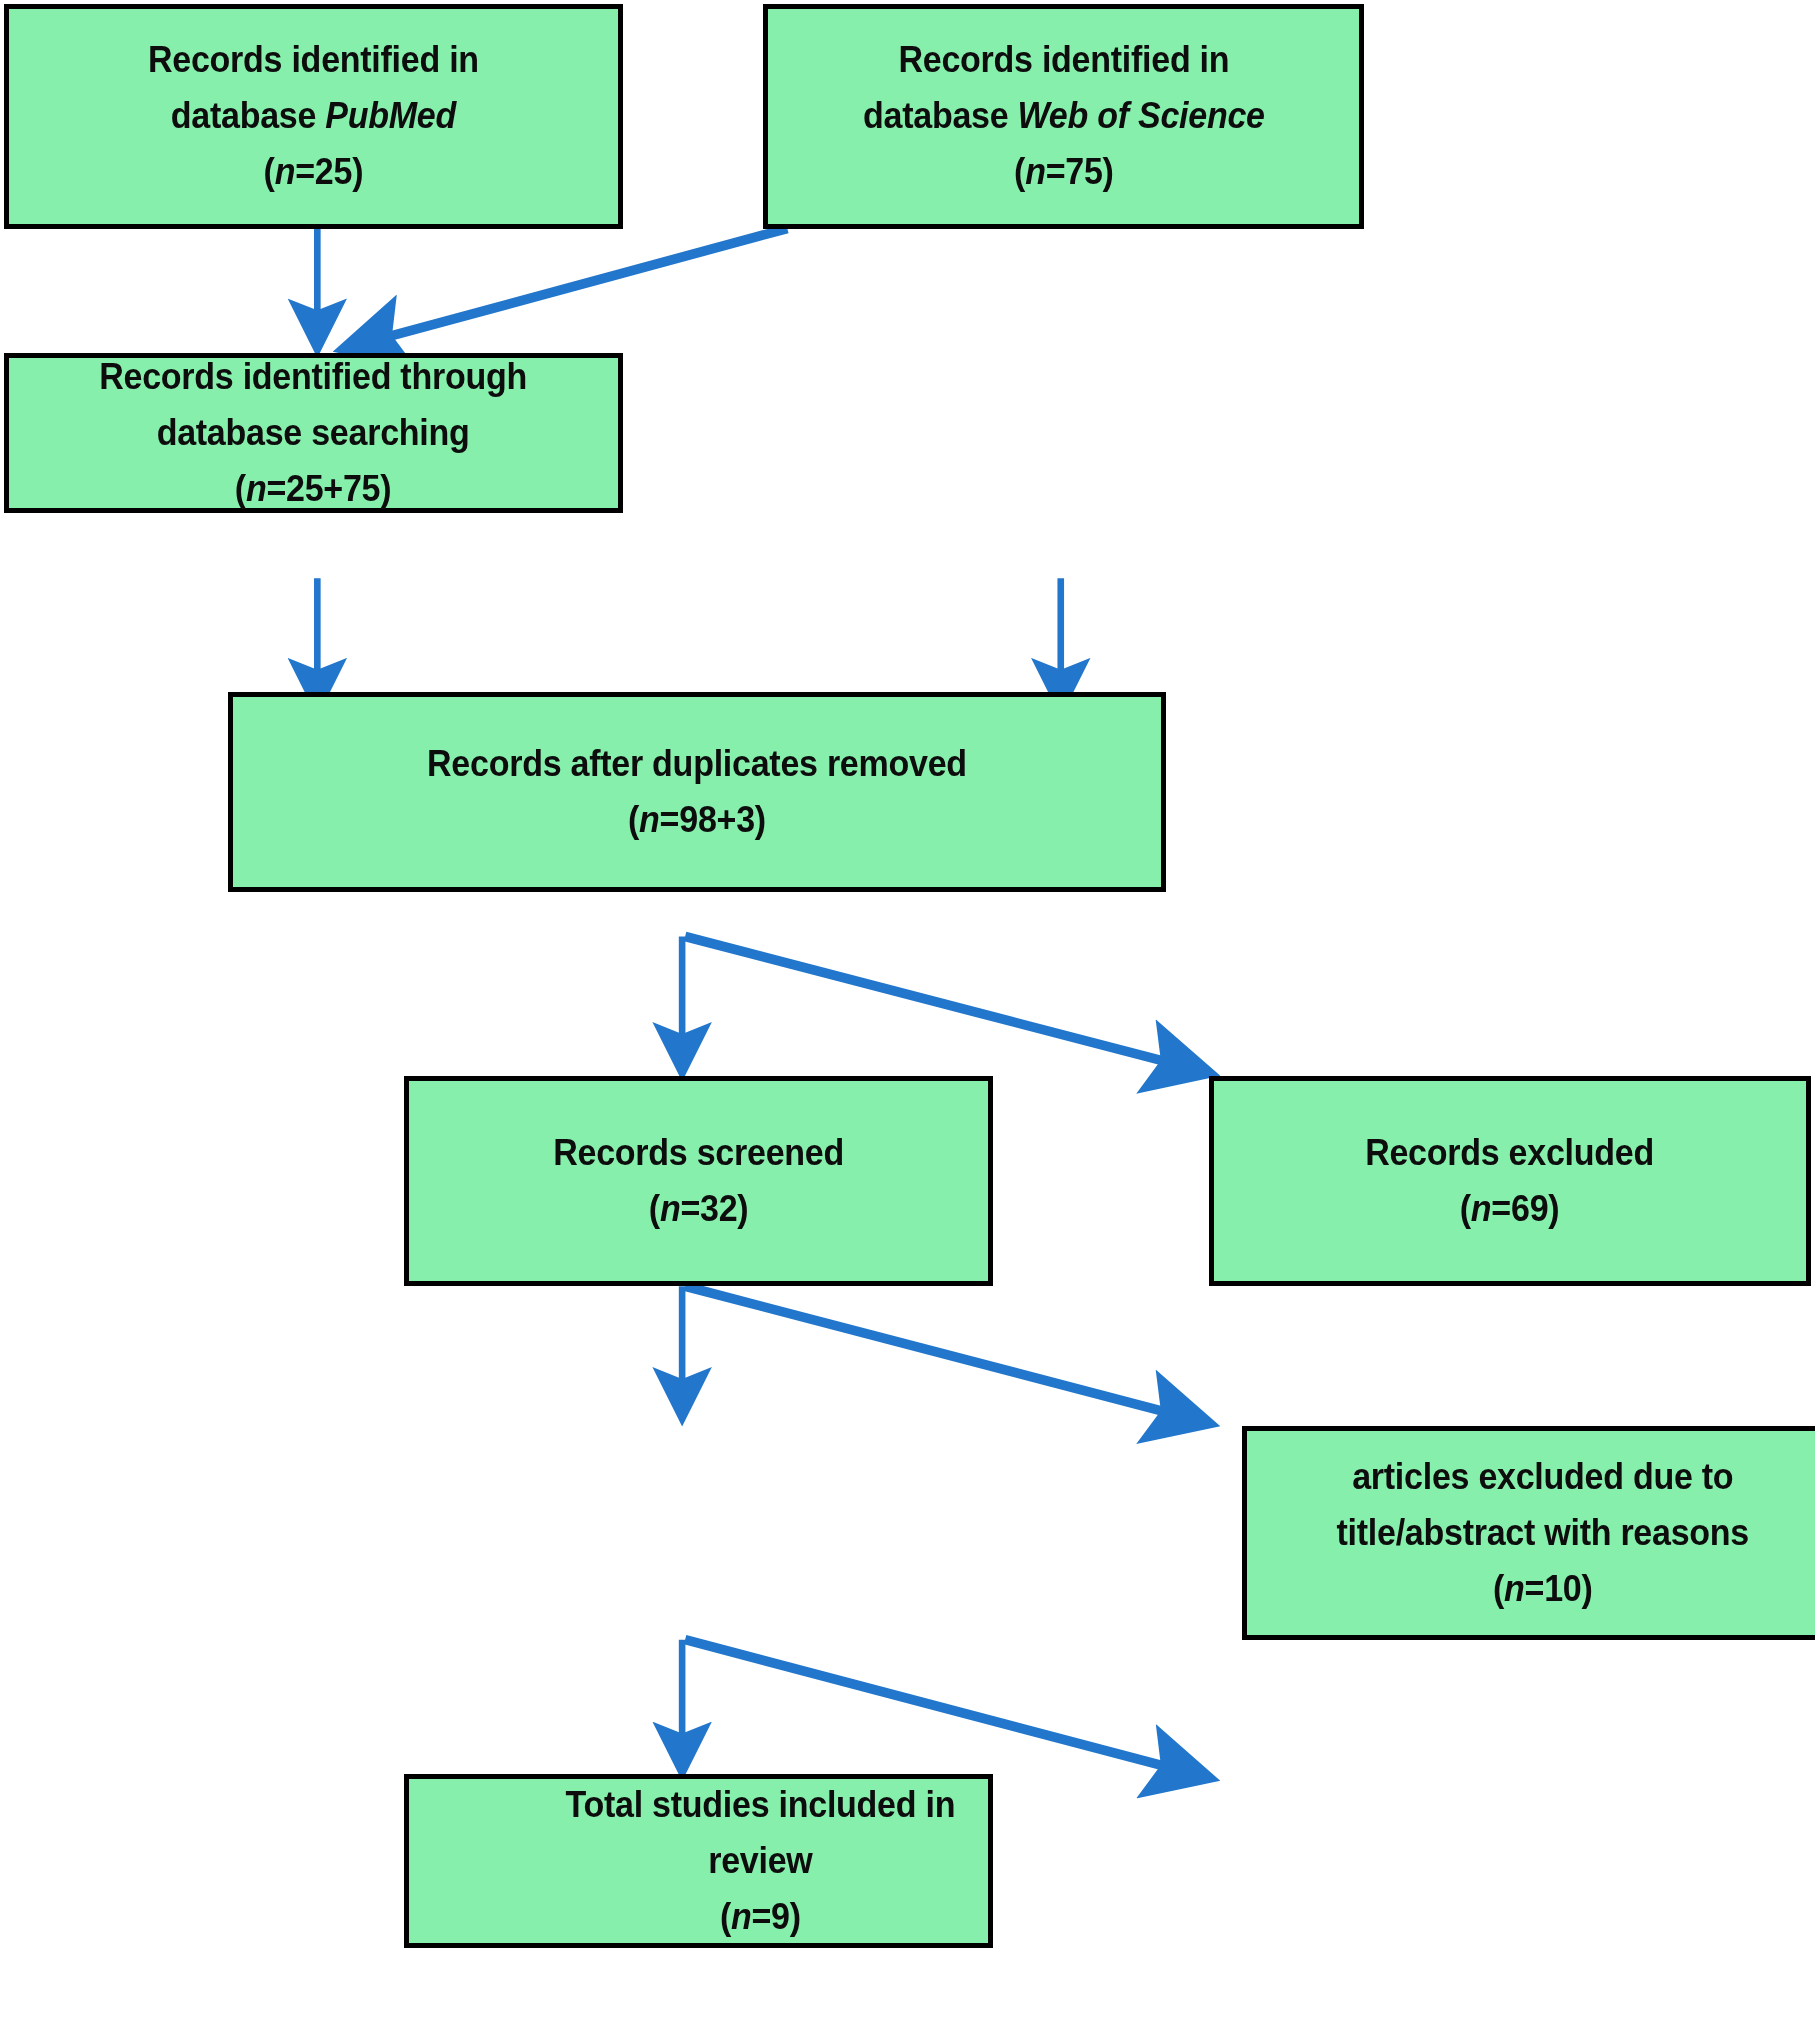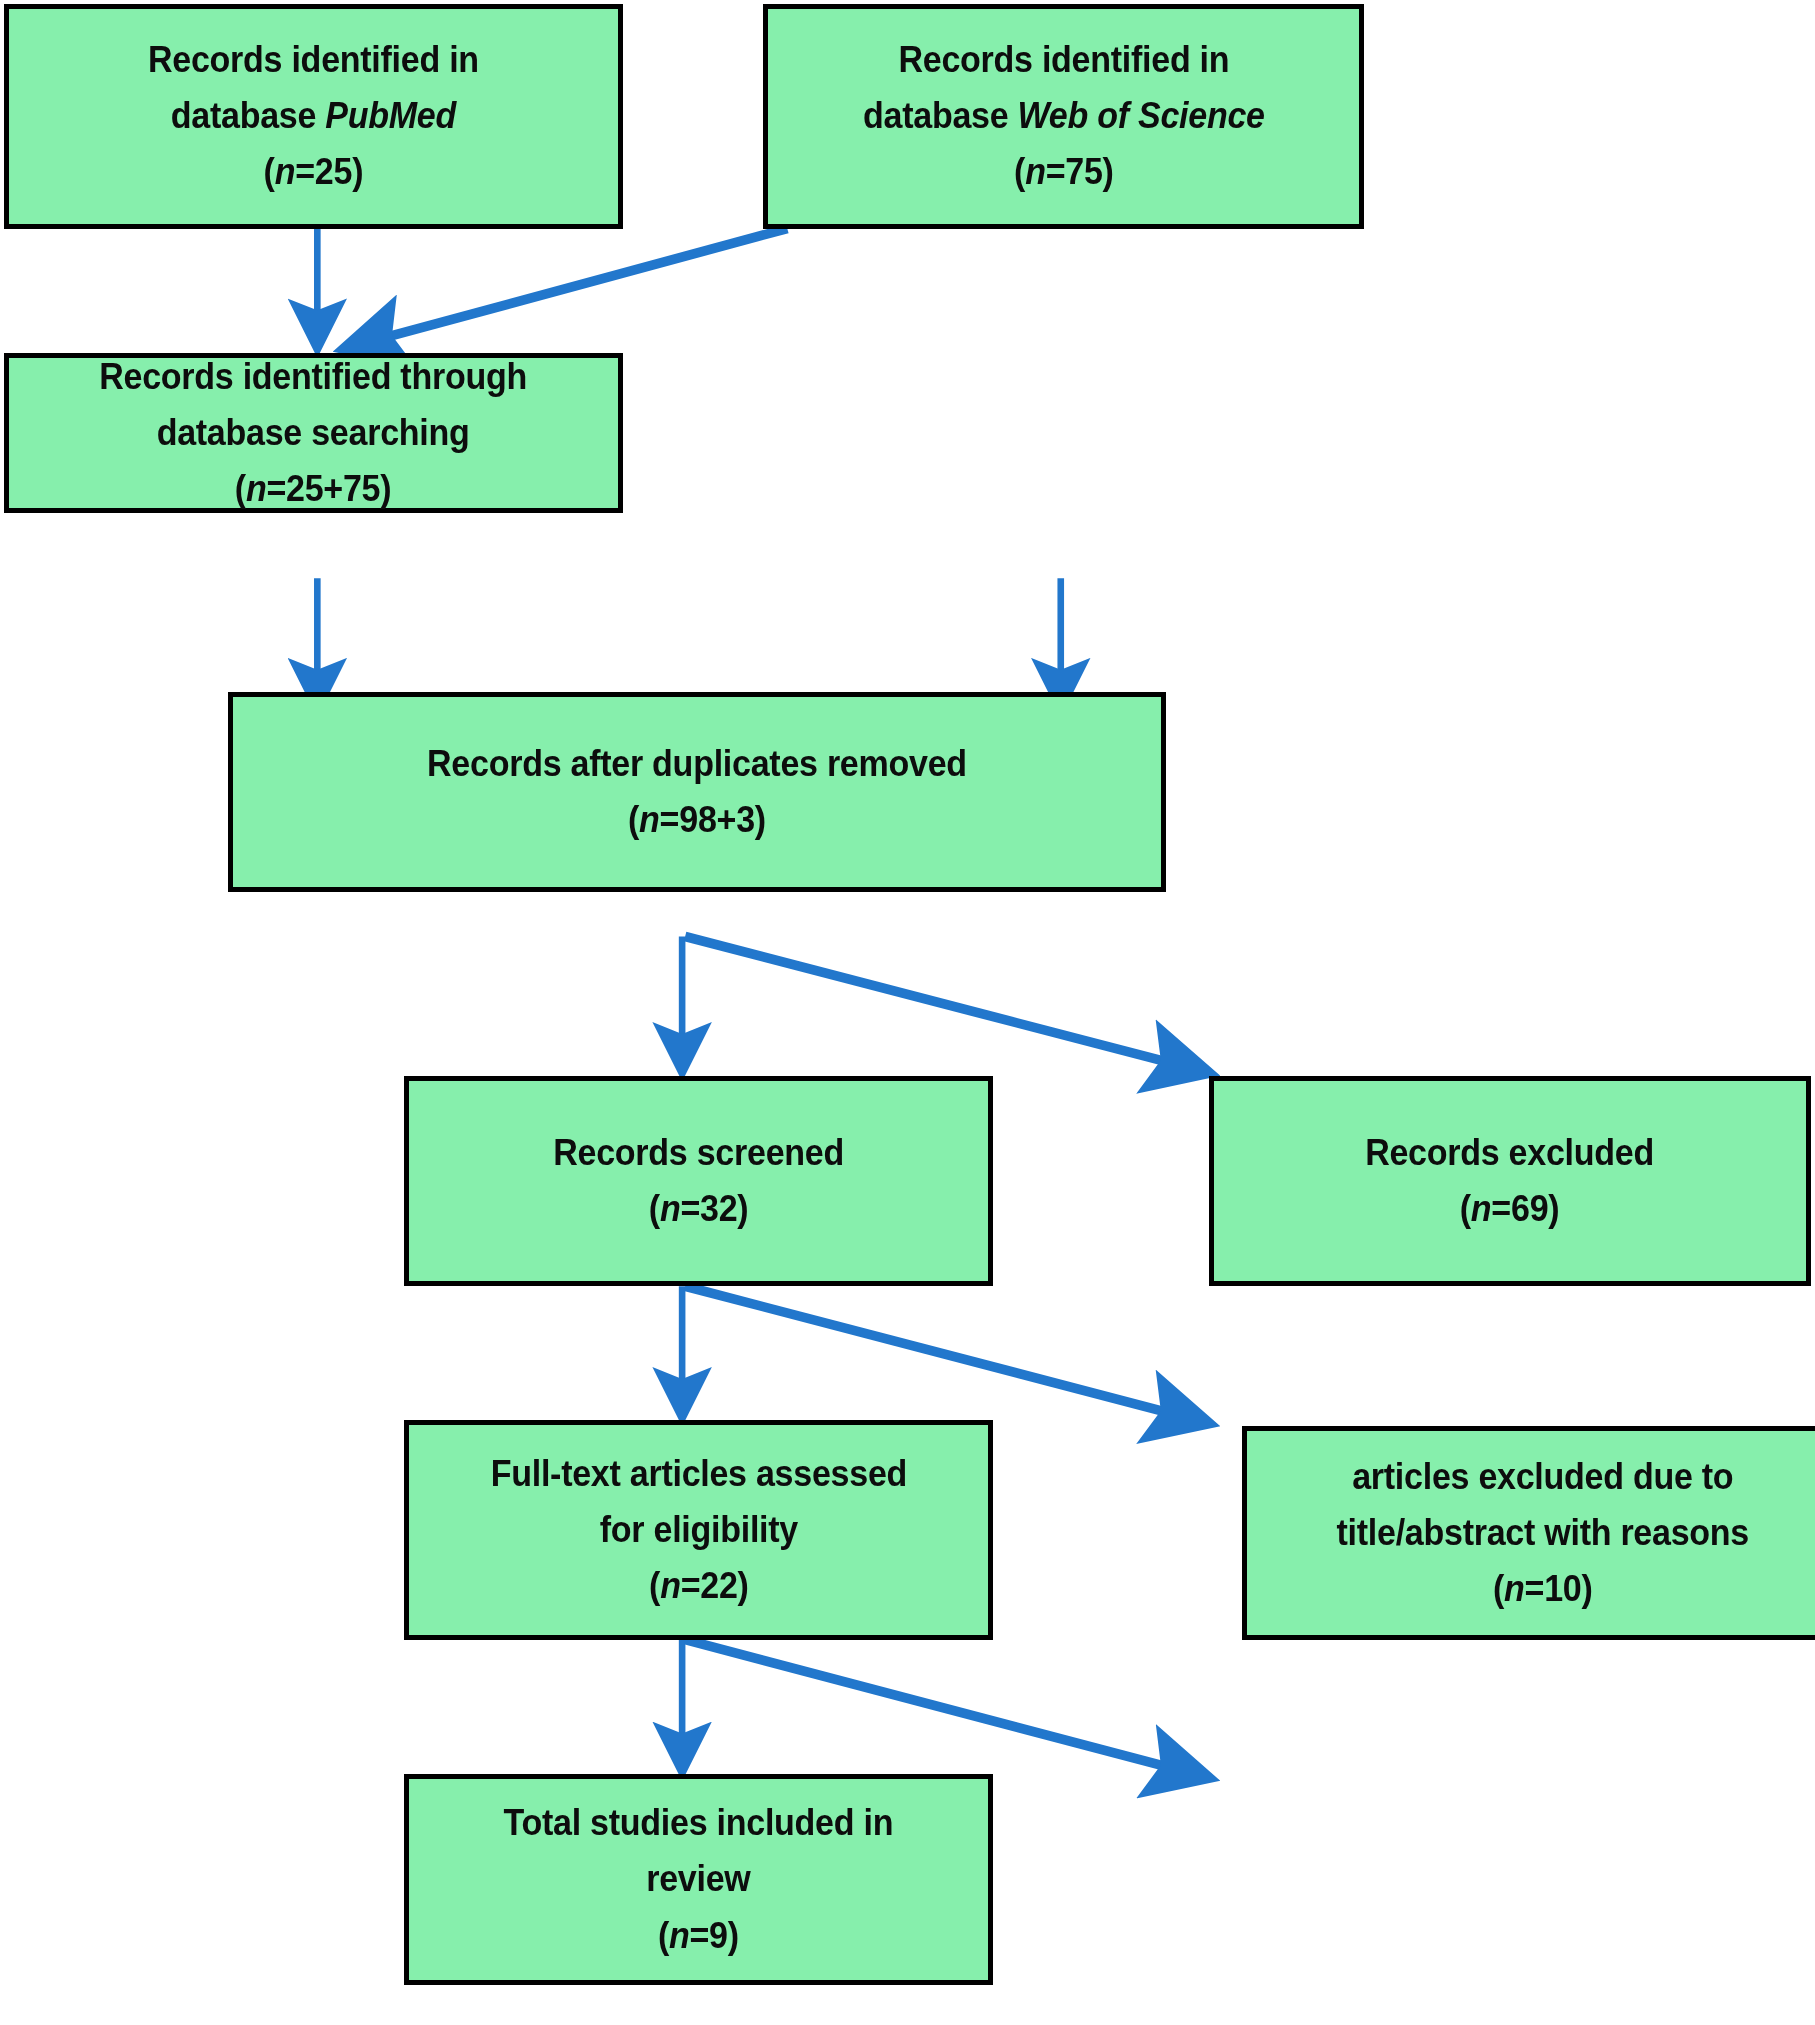--- a/index.html
+++ b/index.html
@@ -122,37 +122,30 @@
     </div>
   </div>
 
   <div class="node" style="left:1209px; top:1076px; width:602px; height:210px;">
     <div class="txt">
       <span>Records excluded</span><br>
       <span>(</span><span class="ital">n</span><span>=</span><span>69</span><span>)</span>
     </div>
   </div>
 
-  <div class="node" style="left:404px; top:1420px; width:589px; height:220px;">
-    <div class="txt">
-      <span>Full-text articles assessed</span><br>
-      <span>for eligibility</span><br>
-      <span>(</span><span class="ital">n</span><span>=</span><span>22</span><span>)</span>
-    </div>
-  </div>
 
   <div class="node" style="left:1209px; top:1426px; width:602px; height:214px;margin-left:33px;">
     <div class="txt">
       <span>articles excluded due to</span><br>
       <span>title/abstract with reasons</span><br>
       <span>(</span><span class="ital">n</span><span>=</span><span>10</span><span>)</span>
     </div>
   </div>
 
-  <div class="node" style="left:404px; top:1774px; width:589px; height:211px;">
+  <div class="node" style="left:404px; top:1774px; width:589px; height:174px;justify-content:flex-end;">
     <div class="txt">
       <span>Total studies included in</span><br>
       <span>review</span><br>
       <span>(</span><span class="ital">n</span><span>=</span><span>9</span><span>)</span>
     </div>
   </div>
 
 
 </div>
 

